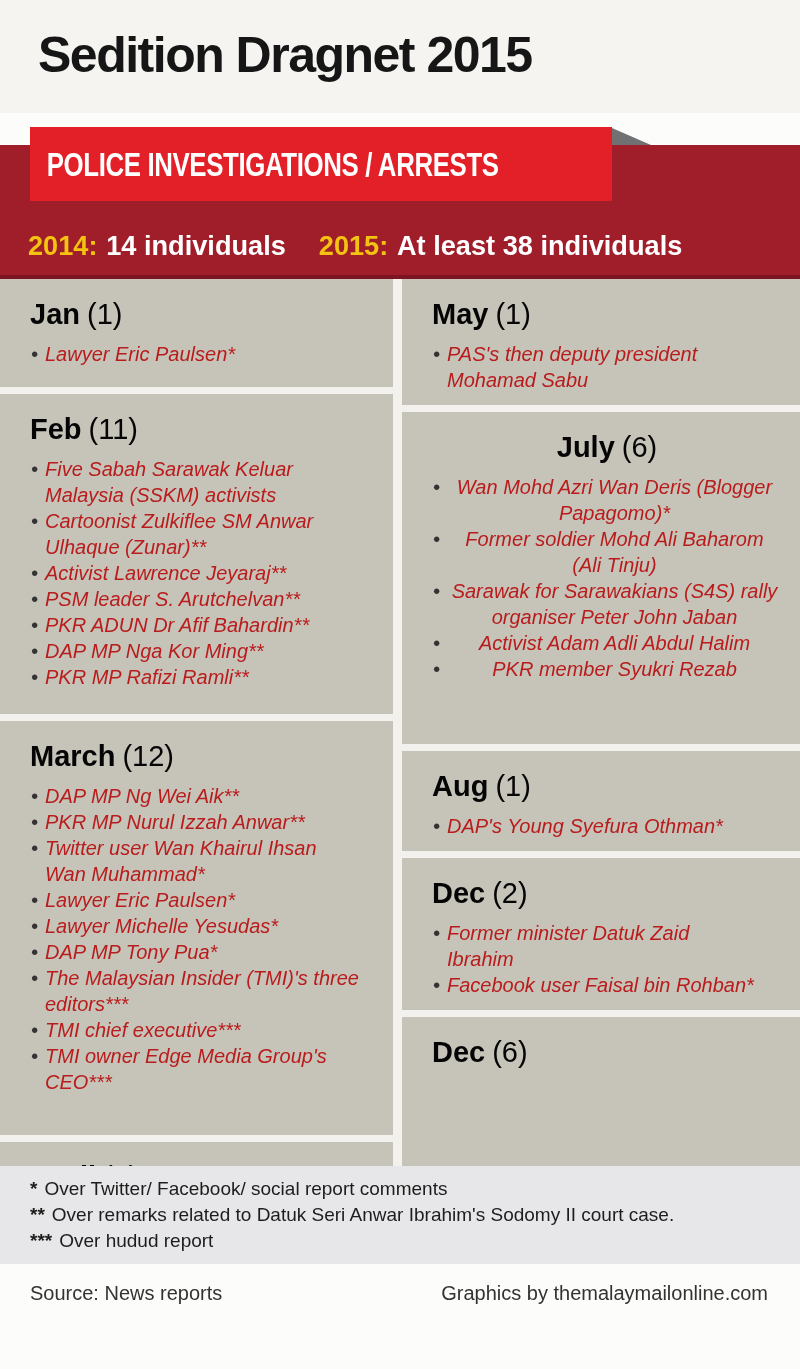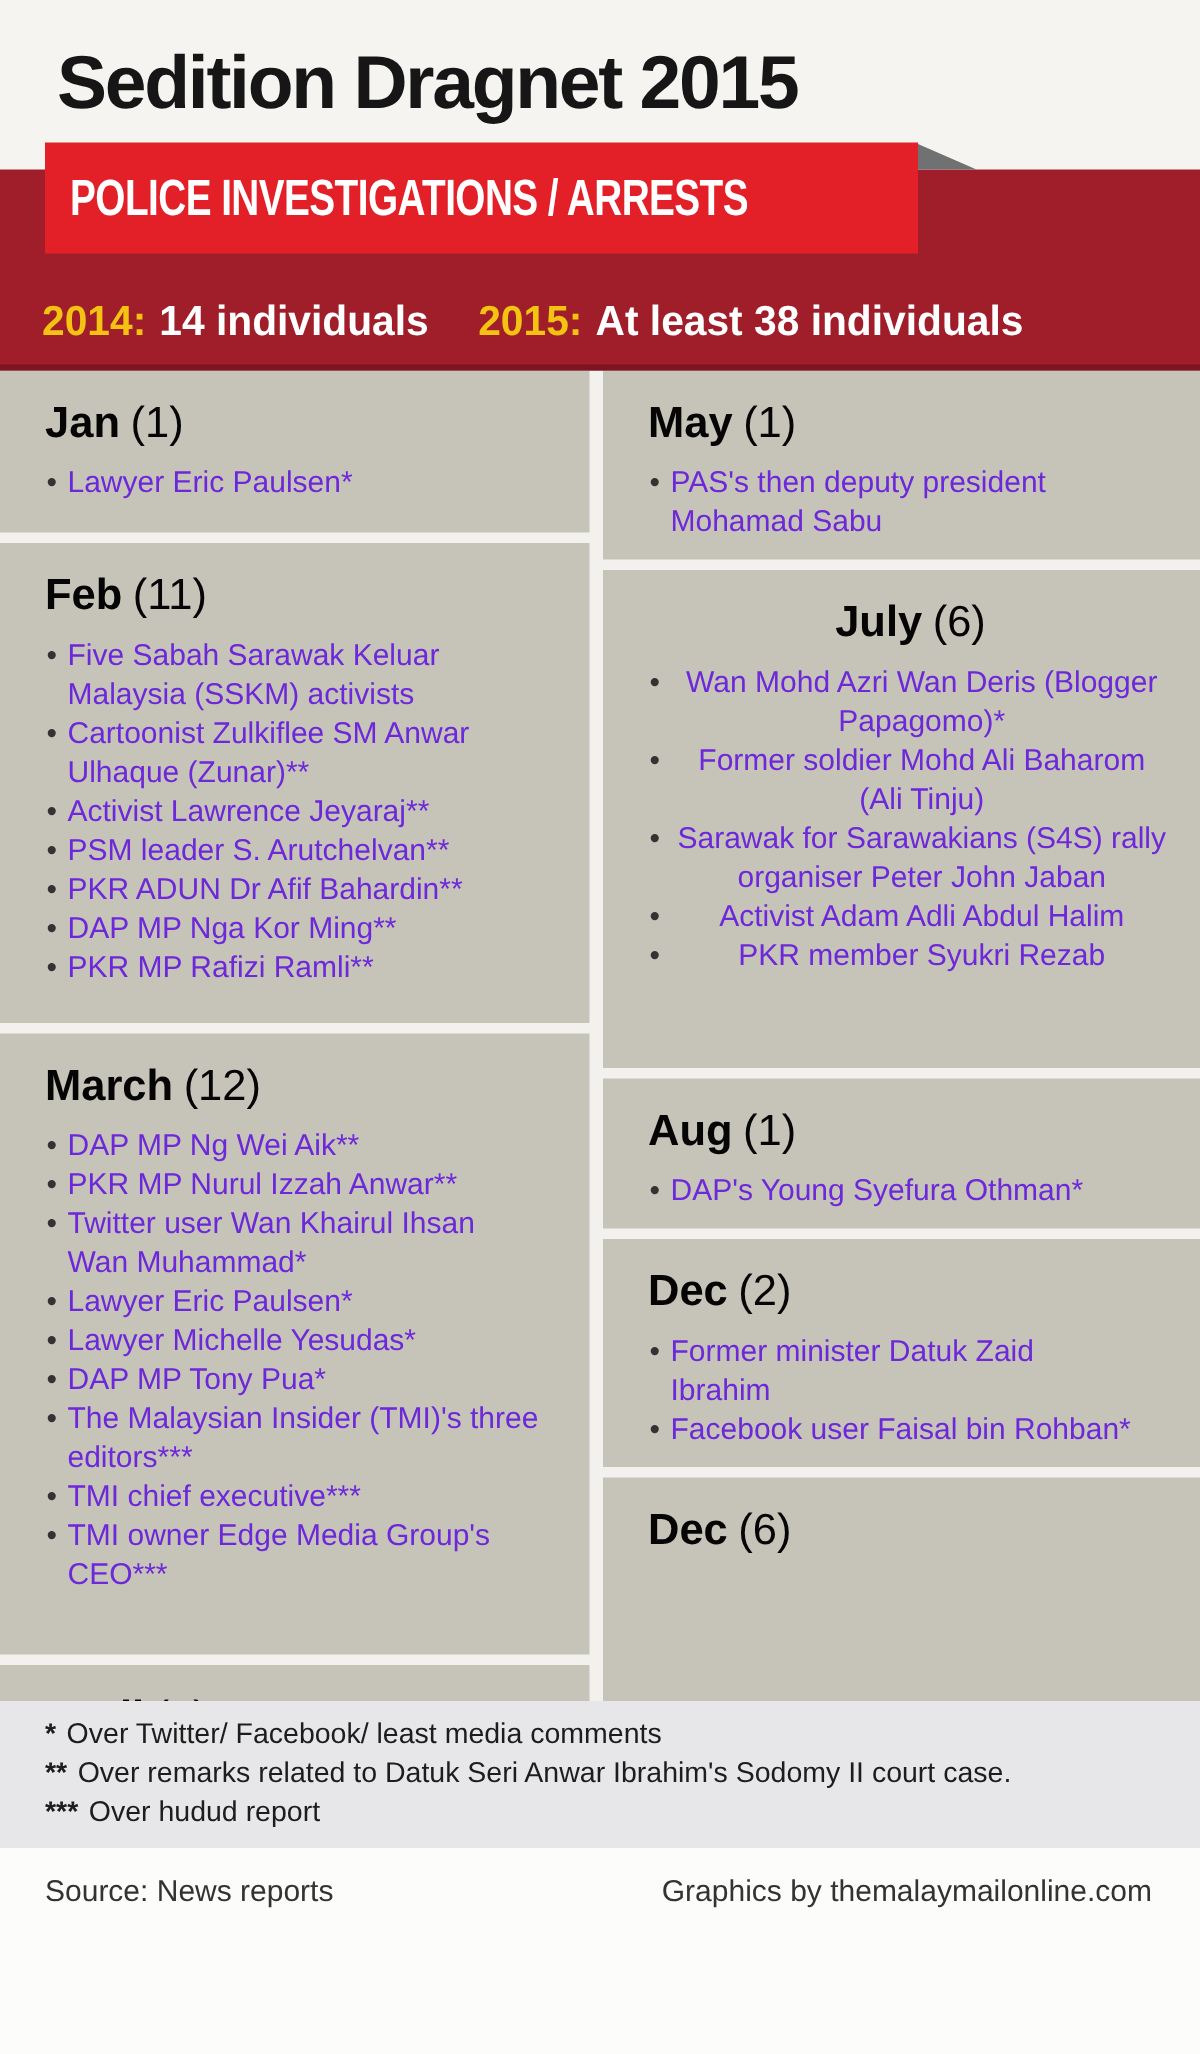--- a/index.html
+++ b/index.html
@@ -18,20 +18,21 @@
     font-size: 50px; font-weight: 700;
     letter-spacing: -1.5px; color: #161616;
     white-space: nowrap;
   }
   
   .maroon {
     position: relative;
     height: 134px;
     background: #a01e2a;
     border-bottom: 4px solid #7c1521;
+    margin-top: 32px;
   }
   .ribbon {
     position: absolute; left: 30px; top: -18px;
     width: 582px; height: 74px;
     background: #e32028;
     display: flex; align-items: center;
   }
   .ribbon-label {
     padding-left: 22px;
     color: #ffffff; font-size: 34px; font-weight: 700;
@@ -79,22 +80,23 @@
     margin: 4px 0 8px;
     font-size: 29px; line-height: 38px; color: #050505;
     font-weight: 400;
   }
   .month-heading .m { font-weight: 700; margin-right: 7px; }
   .arrest-list { list-style: none; }
   .arrest-list li {
     position: relative;
     padding-left: 15px;
     font-size: 20px; line-height: 26px;
-    color: #6d28d9;
+    color: #b91c1c;
     white-space: pre-line;
+    font-style: italic;
   }
   .arrest-list li::before {
     content: "\2022";
     position: absolute; left: 1px; top: 0;
     color: #333;
   }
   
   .footnotes {
     background: #e7e7e9;
     padding: 10px 0 10px 30px;
@@ -220,21 +222,21 @@
 
     <section class="panel sec-dec">
       <h2 class="month-heading"><span class="m">Dec</span><span class="c">(6)</span></h2>
     </section>
 
   </div>
 
 </div>
 
 <div class="footnotes">
-  <div class="footnote-line"><span class="marker">*</span><span>Over Twitter/ Facebook/ least media comments</span></div>
+  <div class="footnote-line"><span class="marker">*</span><span>Over Twitter/ Facebook/ social report comments</span></div>
   <div class="footnote-line"><span class="marker">**</span><span>Over remarks related to Datuk Seri Anwar Ibrahim's Sodomy II court case.</span></div>
   <div class="footnote-line"><span class="marker">***</span><span>Over hudud report</span></div>
 </div>
 
 <div class="footer">
   <span>Source: News reports</span>
   <span>Graphics by themalaymailonline.com</span>
 </div>
 
 </body></html>

